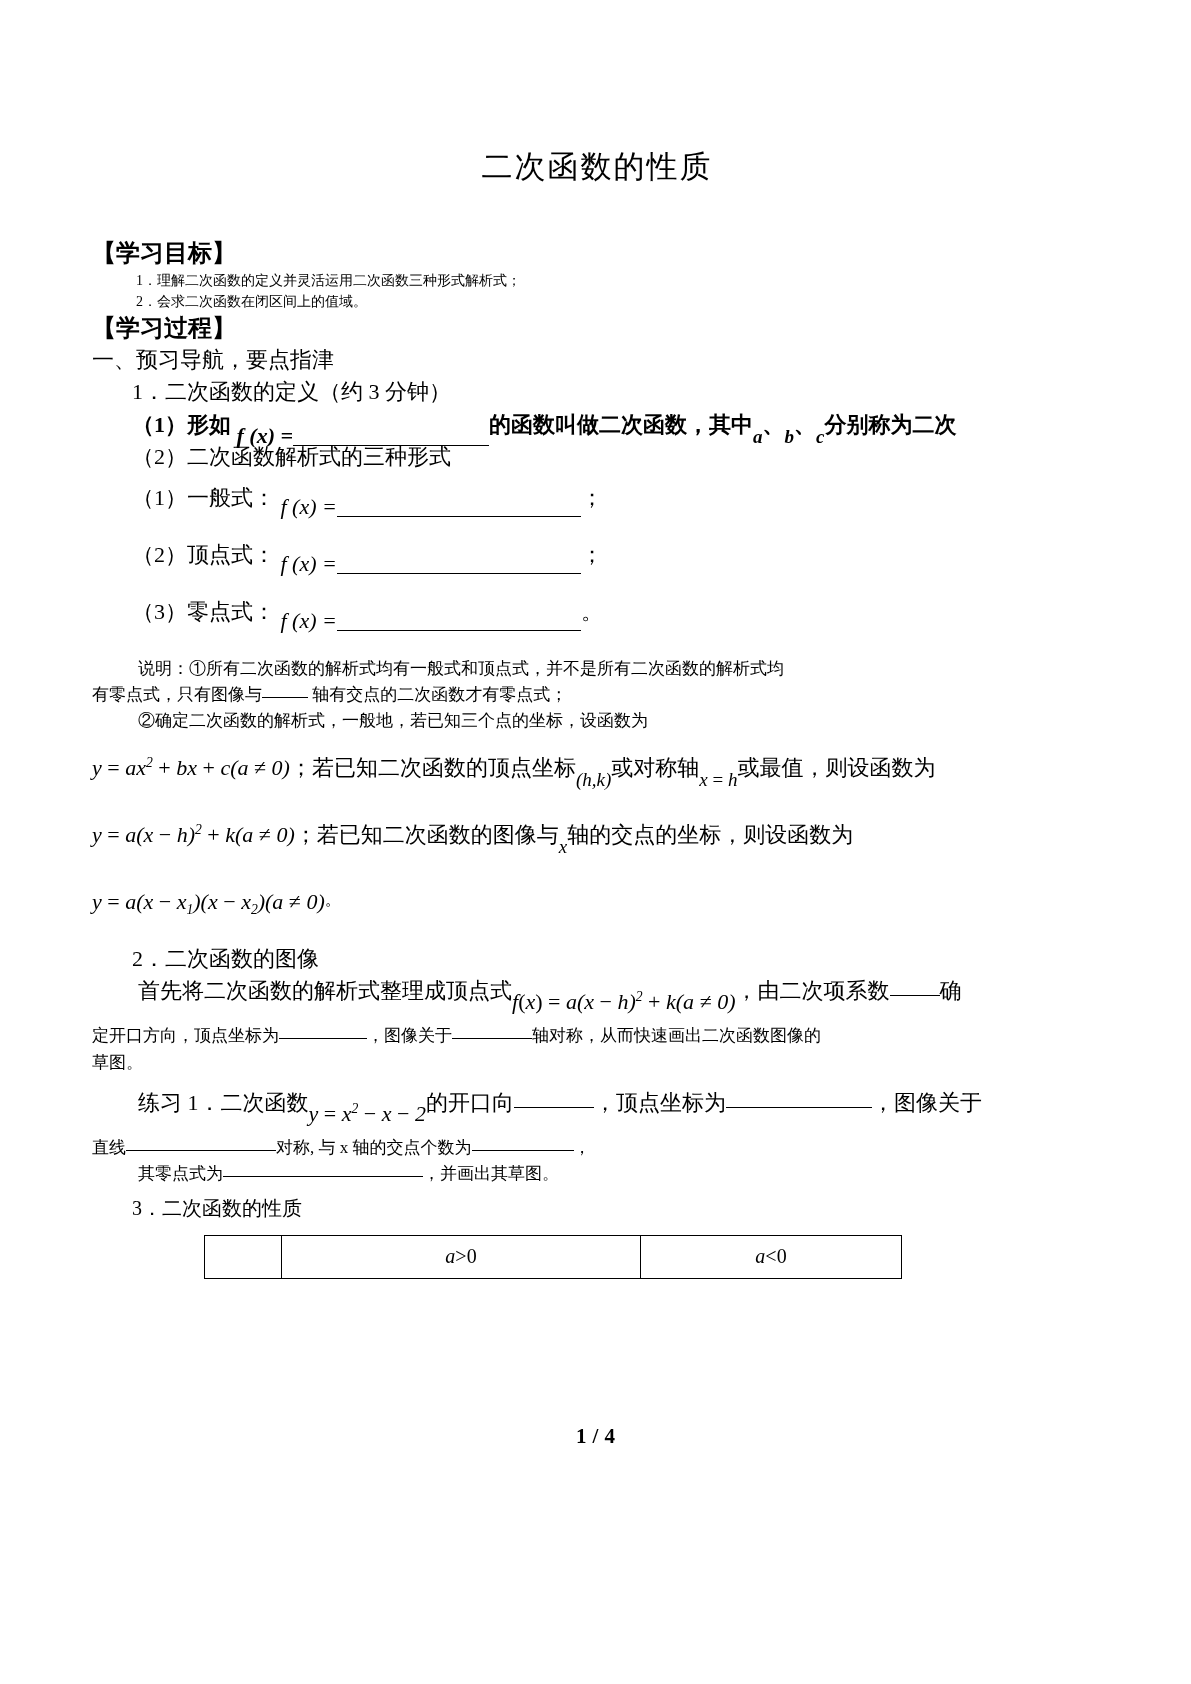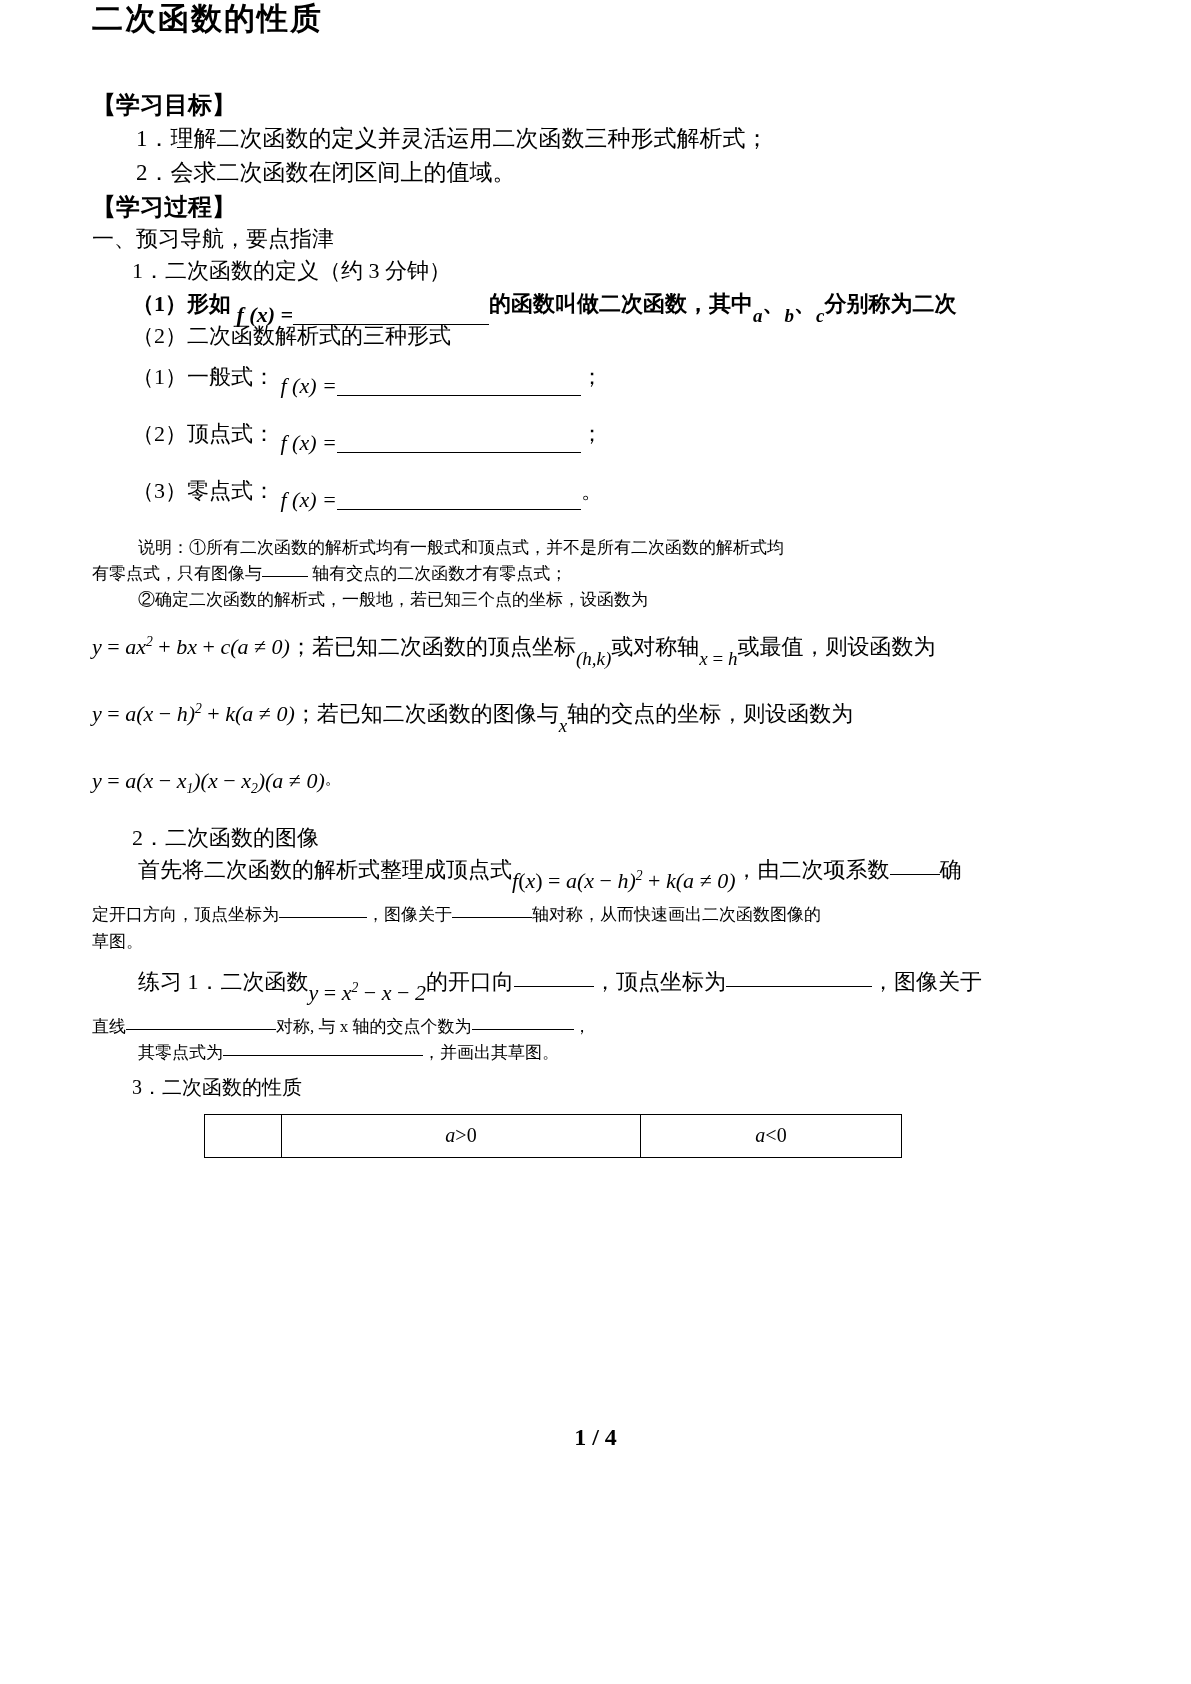--- a/index.html
+++ b/index.html
@@ -22,43 +22,45 @@
   }
   .content {
     position: absolute;
     left: 92px;
     top: 0;
     width: 1010px;
   }
 
   
   .doc-title {
+    text-align: center;
     font-size: 31px;
-    font-weight: bold;
+    font-weight: normal;
     letter-spacing: 2px;
+    margin-top: 148px;
     line-height: 1.2;
   }
 
   
   .bracket-heading {
     font-size: 24px;
     font-weight: bold;
     margin-top: 0;
     line-height: 1.35;
   }
   .plain-line {
     font-size: 22px;
     line-height: 1.45;
   }
   .indent1 { padding-left: 40px; }
   .indent-txt { padding-left: 46px; }
 
   
   .obj-item {
-    font-size: 23px;
+    font-size: 14px;
     padding-left: 44px;
     line-height: 1.5;
   }
 
   
   .mi {
     font-family: "Liberation Serif", "DejaVu Serif", serif;
     font-style: italic;
     font-size: 22px;
   }
@@ -127,21 +129,21 @@
   td.c2 { width: 356px; }
   td.c3 { width: 258px; }
 
   
   .footer {
     position: absolute;
     left: 0;
     top: 1424px;
     width: 1191px;
     text-align: center;
-    font-size: 24px;
+    font-size: 21px;
     font-weight: bold;
   }
   .sp-sm { display: inline-block; width: 6px; }
 </style>
 </head>
 <body>
 
 <div class="page">
 
   <div class="content">

